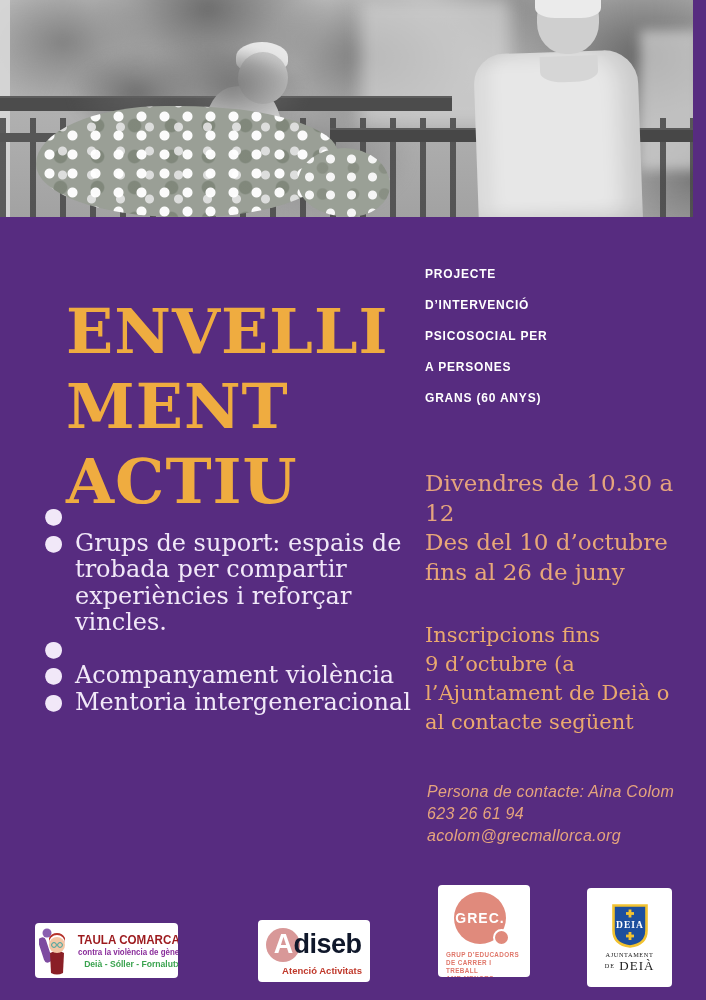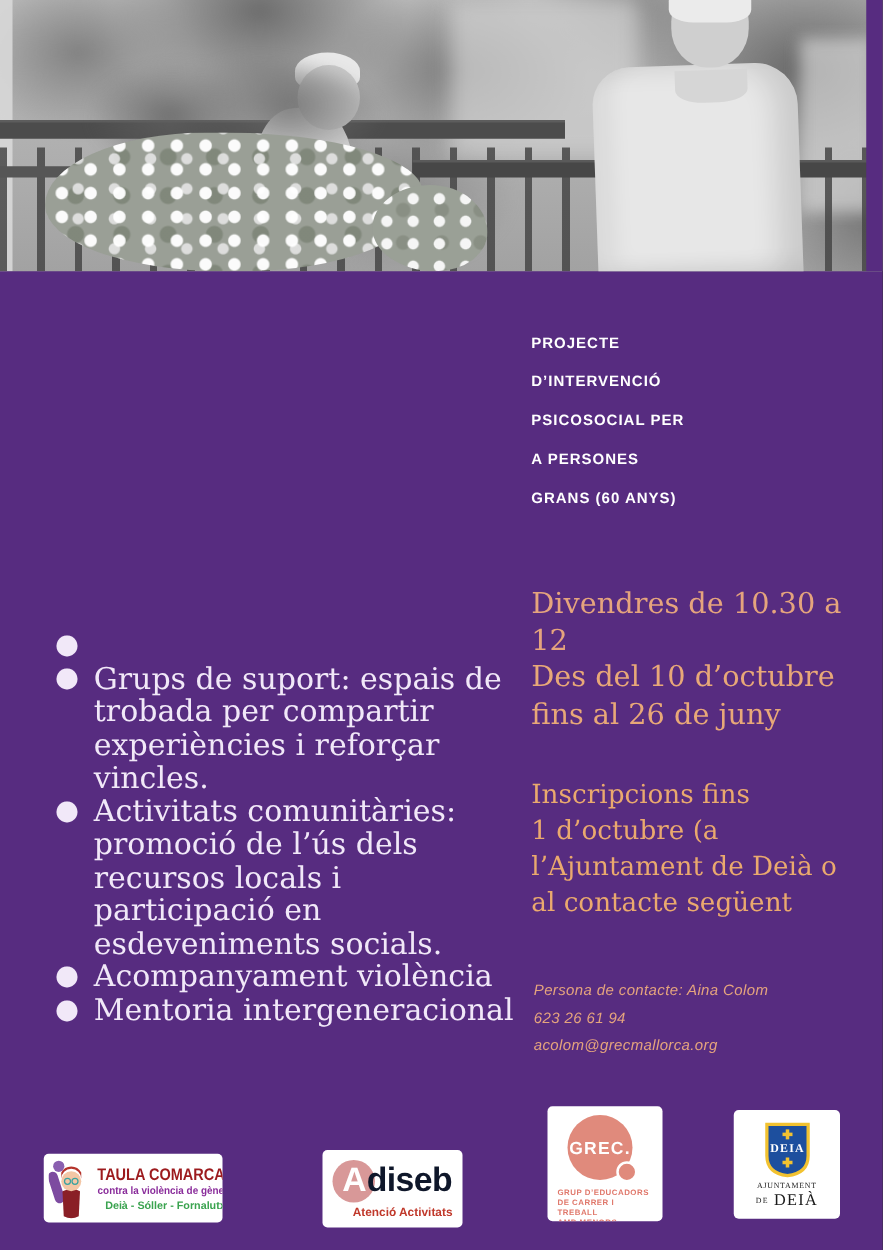--- a/index.html
+++ b/index.html
@@ -61,21 +61,21 @@
     font-size:62px;line-height:75px;color:#efac40;letter-spacing:1px;}
   .bullets{position:absolute;left:44px;top:503px;width:370px;margin:0;padding:0;list-style:none;
     font-family:"DejaVu Serif",serif;font-size:24px;line-height:26.5px;color:#f1e8f8;}
   .bullets li{display:flex;}
   .dot{width:31px;flex:0 0 31px;font-size:22px;line-height:26.5px;}
   .rcol{position:absolute;left:425px;width:262px;}
   .r-header{top:259px;font-weight:bold;font-size:12px;line-height:31px;color:#ffffff;letter-spacing:.8px;}
   .r-schedule{top:447px;font-family:"DejaVu Serif",serif;font-size:23px;line-height:30px;color:#e5a47d;margin-top:21px;}
   .r-dates{top:527px;font-family:"DejaVu Serif",serif;font-size:23px;line-height:30px;color:#e8a878;}
   .r-inscription{top:621px;font-family:"DejaVu Serif",serif;font-size:21px;line-height:29px;color:#eaa96e;}
-  .r-contact{top:781px;left:427px;font-style:italic;font-size:12px;line-height:22px;color:#e5a47d;letter-spacing:.3px;}
+  .r-contact{top:781px;left:427px;font-style:italic;font-size:16px;line-height:22px;color:#e5a47d;letter-spacing:.3px;}
 
   
   .logo-box{position:absolute;background:#ffffff;border-radius:4px;overflow:hidden;}
   .taula{left:35px;top:923px;width:143px;height:55px;display:flex;align-items:center;padding:2px 4px;box-sizing:border-box;}
   .taula-fig{flex:0 0 30px;height:48px;}
   .taula-txt{flex:1;text-align:center;line-height:1;}
   .taula-title{font-weight:bold;font-size:13.5px;color:#9c1a1d;transform:scaleX(.86);transform-origin:center;white-space:nowrap;}
   .taula-sub{font-weight:bold;font-size:8.6px;color:#8a2d9b;margin-top:2px;transform:scaleX(.92);transform-origin:center;white-space:nowrap;}
   .taula-towns{font-weight:bold;font-size:8.6px;color:#3aa34f;margin-top:3px;white-space:nowrap;}
   .adiseb{left:258px;top:920px;width:112px;height:62px;display:flex;flex-direction:column;justify-content:center;align-items:center;}
@@ -83,21 +83,21 @@
   .adiseb-a{width:34px;height:34px;border-radius:50%;background:#d89898;color:#ffffff;font-weight:bold;font-size:27px;
     display:flex;align-items:center;justify-content:center;margin-right:-7px;}
   .adiseb-rest{font-weight:bold;font-size:27px;color:#0f172a;letter-spacing:-.5px;}
   .adiseb-sub{font-size:9.5px;font-weight:bold;color:#c0392b;margin-top:2px;align-self:flex-end;margin-right:8px;}
   .grec{left:438px;top:885px;width:92px;height:92px;padding:7px 8px;box-sizing:border-box;}
   .grec-circle{position:relative;width:52px;height:52px;border-radius:50%;background:#e08a7c;margin-left:8px;
     color:#ffffff;font-weight:bold;font-size:14px;line-height:15px;letter-spacing:1px;
     display:flex;flex-direction:row;align-items:center;justify-content:center;}
   .grec-dot{position:absolute;right:-4px;bottom:-2px;width:13px;height:13px;border-radius:50%;background:#e08a7c;border:2px solid #ffffff;}
   .grec-caption{margin-top:7px;font-size:6.3px;line-height:8px;font-weight:bold;color:#e0776a;letter-spacing:.4px;}
-  .deia{left:587px;top:888px;width:85px;height:87px;display:flex;flex-direction:column;align-items:center;justify-content:center;}
+  .deia{left:587px;top:888px;width:85px;height:99px;display:flex;flex-direction:column;align-items:center;justify-content:center;}
   .deia-name{text-align:center;color:#1a1a1a;margin-top:3px;line-height:1;}
   .deia-small{font-size:6.3px;letter-spacing:.6px;font-family:"Liberation Serif",serif;}
   .deia-big-row{font-family:"Liberation Serif",serif;font-size:13px;letter-spacing:1px;}
   .deia-de{font-size:6.3px;vertical-align:2px;}
 </style>
 </head>
 <body>
 
 <div class="poster">
 
@@ -116,39 +116,37 @@
     <div class="h-greens"></div>
     <div class="h-flowers"></div>
     <div class="h-flowers2"></div>
     <div class="pr-jacket"></div>
     <div class="pr-collar"></div>
     <div class="pr-head"></div>
     <div class="pr-hair"></div>
     <div class="h-strip-right"></div>
   </div>
 
+  <h1 class="title pre">ENVELLI
+MENT
+ACTIU</h1>
 
   <ul class="bullets">
     <li>
       <span class="dot">●</span>
     </li>
     <li>
       <span class="dot">●</span>
       <span class="pre">Grups de suport: espais de
 trobada per compartir
 experiències i reforçar
 vincles.</span>
     </li>
     <li>
       <span class="dot">●</span>
-      <span class="pre">Activitats comunitàries:
-promoció de l’ús dels
-recursos locals i
-participació en
-esdeveniments socials.</span>
     </li>
     <li>
       <span class="dot">●</span>
       <span class="pre">Acompanyament violència</span>
     </li>
     <li>
       <span class="dot">●</span>
       <span class="pre">Mentoria intergeneracional</span>
     </li>
   </ul>
@@ -156,21 +154,21 @@
   <div class="rcol r-header pre">PROJECTE
 D’INTERVENCIÓ
 PSICOSOCIAL PER
 A PERSONES
 GRANS (60 ANYS)</div>
   <div class="rcol r-schedule pre">Divendres de 10.30 a
 12</div>
   <div class="rcol r-dates pre">Des del 10 d’octubre
 fins al 26 de juny</div>
   <div class="rcol r-inscription pre">Inscripcions fins
-1 d’octubre (a
+9 d’octubre (a
 l’Ajuntament de Deià o
 al contacte següent</div>
   <div class="rcol r-contact pre">Persona de contacte: Aina Colom
 623 26 61 94
 acolom@grecmallorca.org</div>
 
   <div class="logo-box taula">
     <svg class="taula-fig" viewBox="0 0 30 48" xmlns="http://www.w3.org/2000/svg">
       <rect x="2" y="10" width="8" height="26" rx="4" fill="#7d4ba0" transform="rotate(-18 6 23)"></rect>
       <circle cx="8" cy="6" r="4.5" fill="#8a5fb0"></circle>

